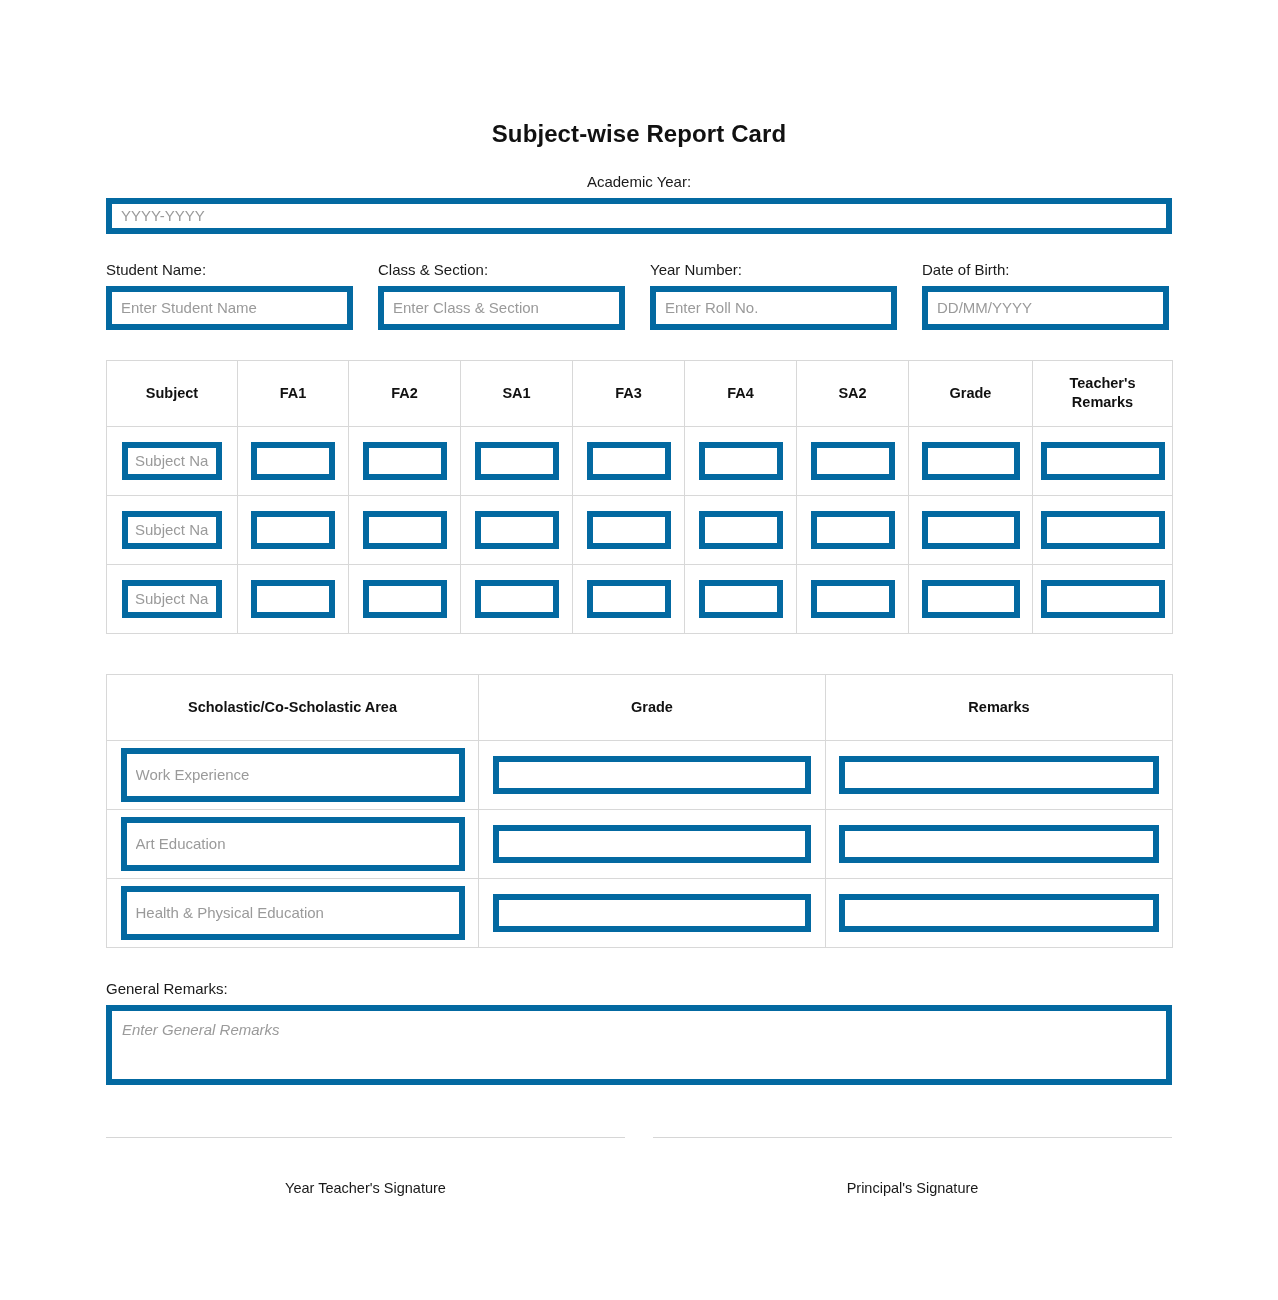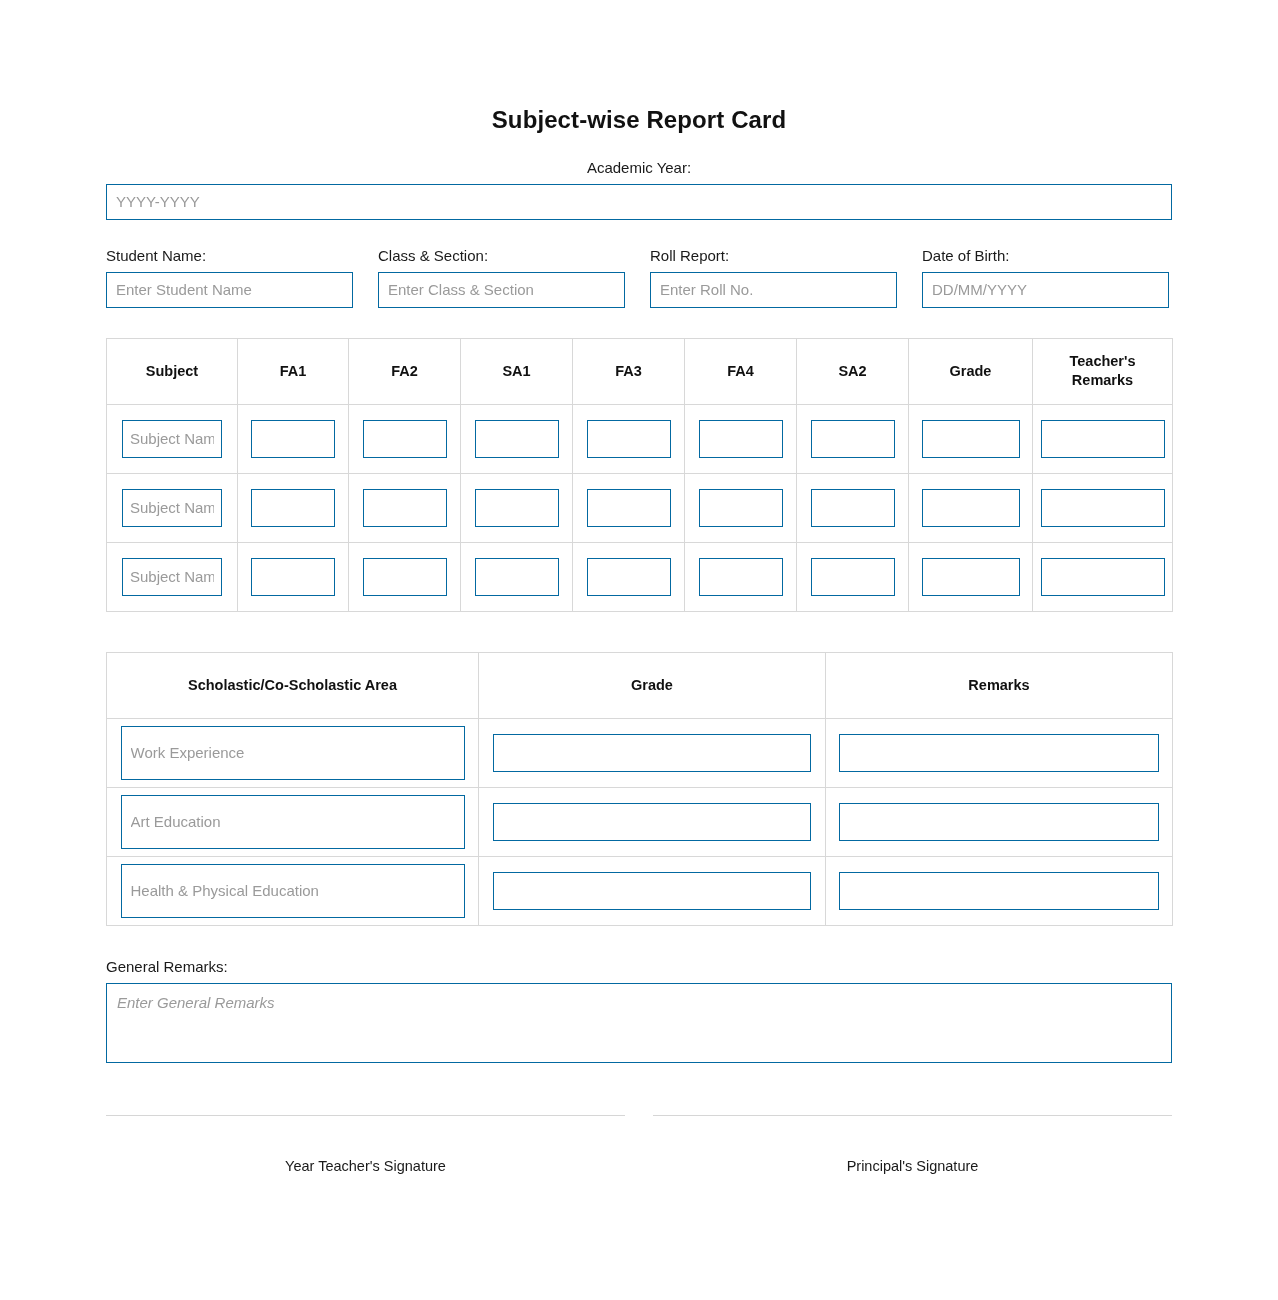--- a/index.html
+++ b/index.html
@@ -17,21 +17,21 @@
   .page {
     position: relative;
     width: 1278px;
     height: 1300px;
     box-sizing: border-box;
     padding: 0;
   }
   .wrap {
     position: absolute;
     left: 106px;
-    top: 0;
+    top: 14px;
     width: 1066px;
   }
 
   
   .doc-title {
     margin: 0;
     padding-top: 106px;
     text-align: center;
     font-size: 24px;
     font-weight: bold;
@@ -43,21 +43,21 @@
   
   .ay-label {
     text-align: center;
     font-size: 15px;
     color: #1a1a1a;
     margin-top: 24px;
     margin-bottom: 8px;
   }
   .input-base {
     box-sizing: border-box;
-    border: 1px solid #0369a1;
+    border: 6px solid #0369a1;
     background: #fff;
     font-family: "Liberation Sans", sans-serif;
     font-size: 15px;
     color: #222;
     outline: none;
     border-radius: 0;
   }
   .input-base::placeholder { color: #9a9a9a; opacity: 1; }
   .ay-input {
     display: block;
@@ -220,21 +220,21 @@
         <div class="info-label">Student Name:</div>
         <input class="input-base info-input" type="text" placeholder="Enter Student Name" style="">
       </div>
 
       <div class="info-cell">
         <div class="info-label">Class &amp; Section:</div>
         <input class="input-base info-input" type="text" placeholder="Enter Class &amp; Section" style="">
       </div>
 
       <div class="info-cell">
-        <div class="info-label">Roll Report:</div>
+        <div class="info-label">Year Number:</div>
         <input class="input-base info-input" type="text" placeholder="Enter Roll No." style="">
       </div>
 
       <div class="info-cell">
         <div class="info-label">Date of Birth:</div>
         <input class="input-base info-input" type="text" placeholder="DD/MM/YYYY" style="">
       </div>
 
     </div>
 

